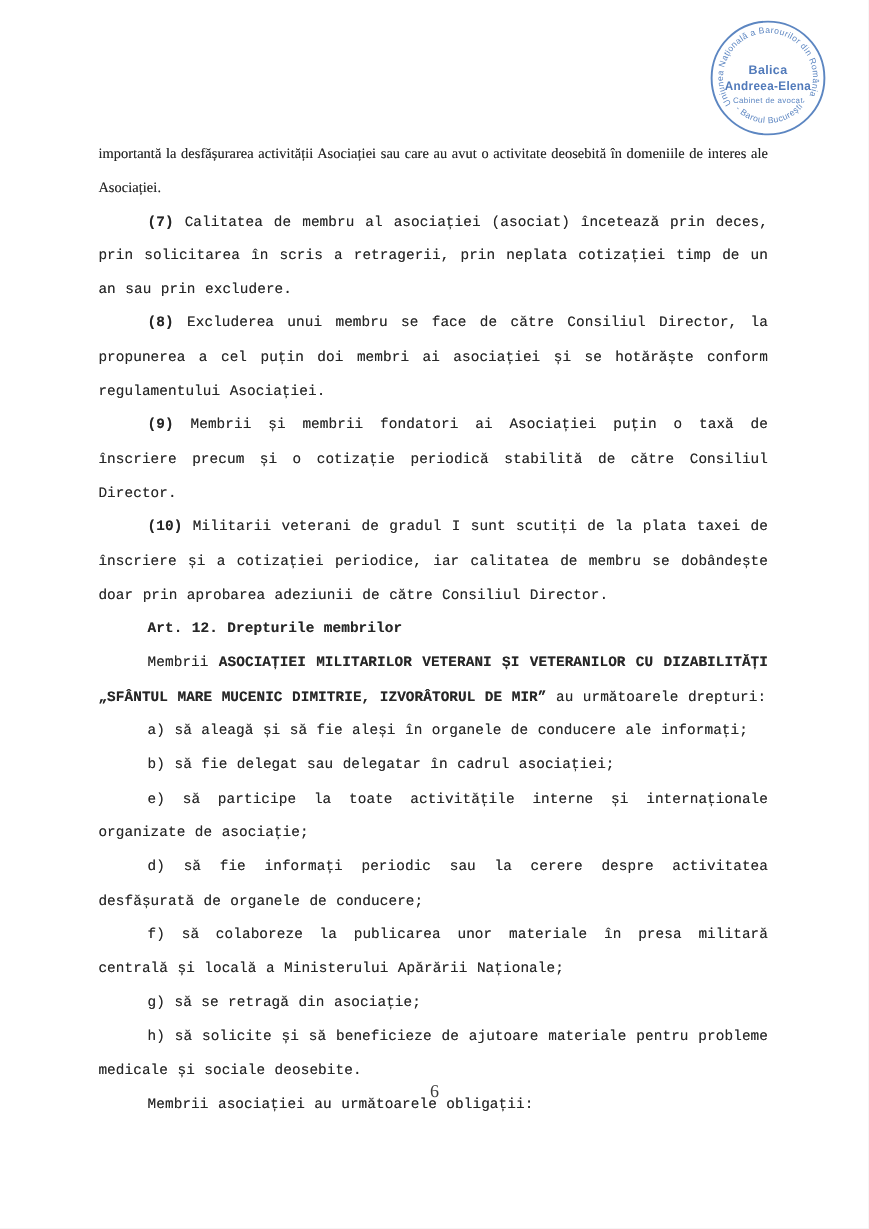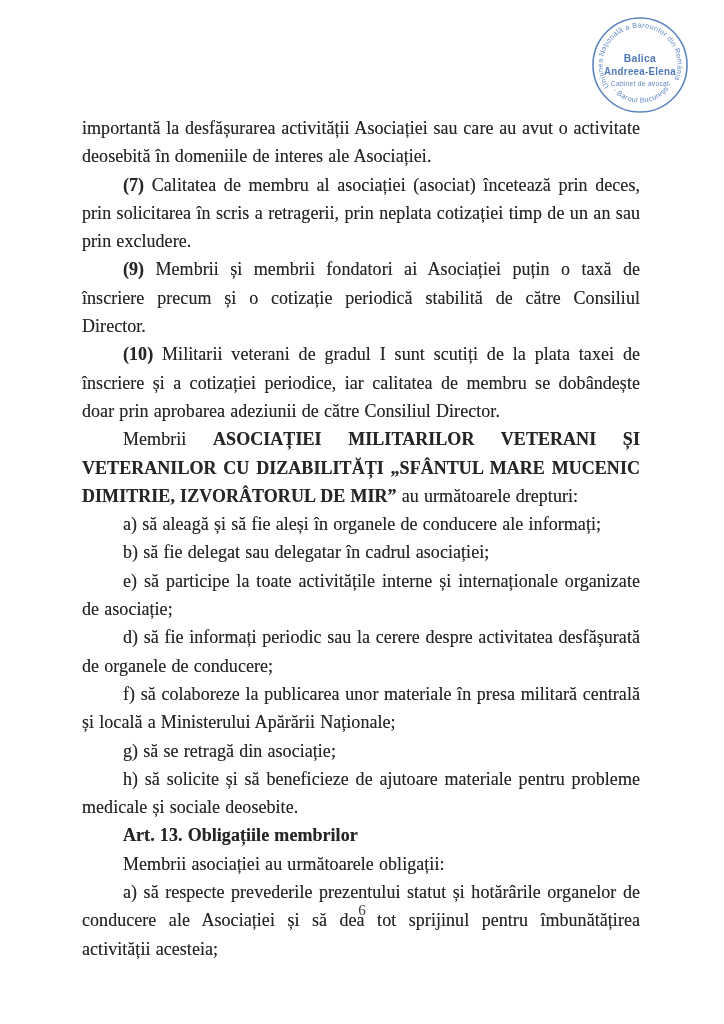--- a/index.html
+++ b/index.html
@@ -17,29 +17,30 @@
     color: #262626;
   }
   .text-block {
     position: absolute;
     left: 82px;
     top: 114px;
     width: 558px;
   }
   .para {
     margin: 0;
-    font-size: 18px;
+    font-size: 12px;
     line-height: 28.3px;
     text-align: justify;
     letter-spacing: 0.05px;
     word-spacing: 0.6px;
     text-shadow: 0 0 0.5px rgba(45,45,45,0.55);
   }
   .para.indent {
     text-indent: 41px;
+    font-family: Liberation Mono, monospace;
   }
   .para .b {
     font-weight: bold;
   }
   .page-number {
     position: absolute;
     top: 902px;
     left: 0;
     width: 724px;
     text-align: center;
@@ -91,30 +92,30 @@
       </g>
       <text x="55" y="52" text-anchor="middle" class="stamp-name" fill="#3f6cb3">Balica</text>
       <text x="55" y="65" text-anchor="middle" class="stamp-name" textLength="72" lengthAdjust="spacingAndGlyphs" fill="#3f6cb3">Andreea-Elena</text>
       <text x="55" y="76" text-anchor="middle" class="stamp-sub" fill="#4b79bb">Cabinet de avocat</text>
     </svg>
   </div>
 
   <div class="text-block">
       <p class="para"><span>importantă la desfășurarea activității Asociației sau care au avut o activitate deosebită în domeniile de interes ale Asociației.</span></p>
       <p class="para indent"><span class="b">(7)</span><span> Calitatea de membru al asociației (asociat) încetează prin deces, prin solicitarea în scris a retragerii, prin neplata cotizației timp de un an sau prin excludere.</span></p>
+      <p class="para indent"><span class="b">(8)</span><span> Excluderea unui membru se face de către Consiliul Director, la propunerea a cel puțin doi membri ai asociației și se hotărăște conform regulamentului Asociației.</span></p>
       <p class="para indent"><span class="b">(9)</span><span> Membrii și membrii fondatori ai Asociației puțin o taxă de înscriere precum și o cotizație periodică stabilită de către Consiliul Director.</span></p>
       <p class="para indent"><span class="b">(10)</span><span> Militarii veterani de gradul I sunt scutiți de la plata taxei de înscriere și a cotizației periodice, iar calitatea de membru se dobândește doar prin aprobarea adeziunii de către Consiliul Director.</span></p>
+      <p class="para indent"><span class="b">Art. 12. Drepturile membrilor</span></p>
       <p class="para indent"><span>Membrii </span><span class="b">ASOCIAȚIEI MILITARILOR VETERANI ȘI VETERANILOR CU DIZABILITĂȚI „SFÂNTUL MARE MUCENIC DIMITRIE, IZVORÂTORUL DE MIR”</span><span> au următoarele drepturi:</span></p>
       <p class="para indent"><span>a) să aleagă și să fie aleși în organele de conducere ale informați;</span></p>
       <p class="para indent"><span>b) să fie delegat sau delegatar în cadrul asociației;</span></p>
       <p class="para indent"><span>e) să participe la toate activitățile interne și internaționale organizate de asociație;</span></p>
       <p class="para indent"><span>d) să fie informați periodic sau la cerere despre activitatea desfășurată de organele de conducere;</span></p>
       <p class="para indent"><span>f) să colaboreze la publicarea unor materiale în presa militară centrală și locală a Ministerului Apărării Naționale;</span></p>
       <p class="para indent"><span>g) să se retragă din asociație;</span></p>
       <p class="para indent"><span>h) să solicite și să beneficieze de ajutoare materiale pentru probleme medicale și sociale deosebite.</span></p>
-      <p class="para indent"><span class="b">Art. 13. Obligațiile membrilor</span></p>
       <p class="para indent"><span>Membrii asociației au următoarele obligații:</span></p>
-      <p class="para indent"><span>a) să respecte prevederile prezentului statut și hotărârile organelor de conducere ale Asociației și să dea tot sprijinul pentru îmbunătățirea activității acesteia;</span></p>
     </div>
 
   <div class="page-number">6</div>
 
 </div>
 
 </body></html>

